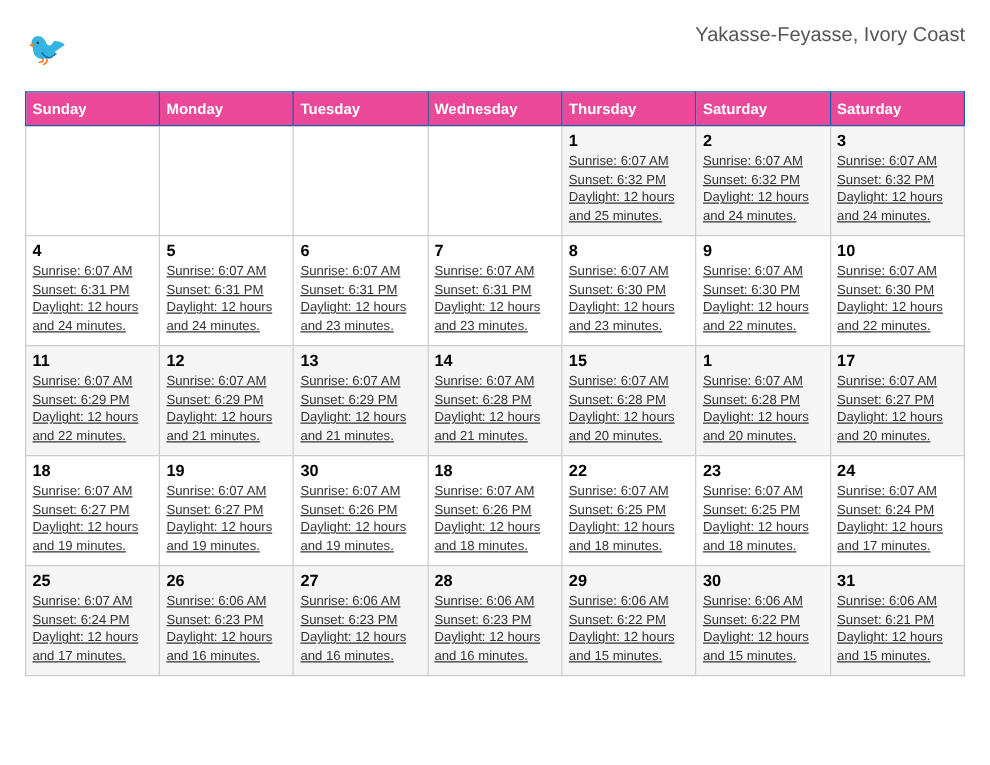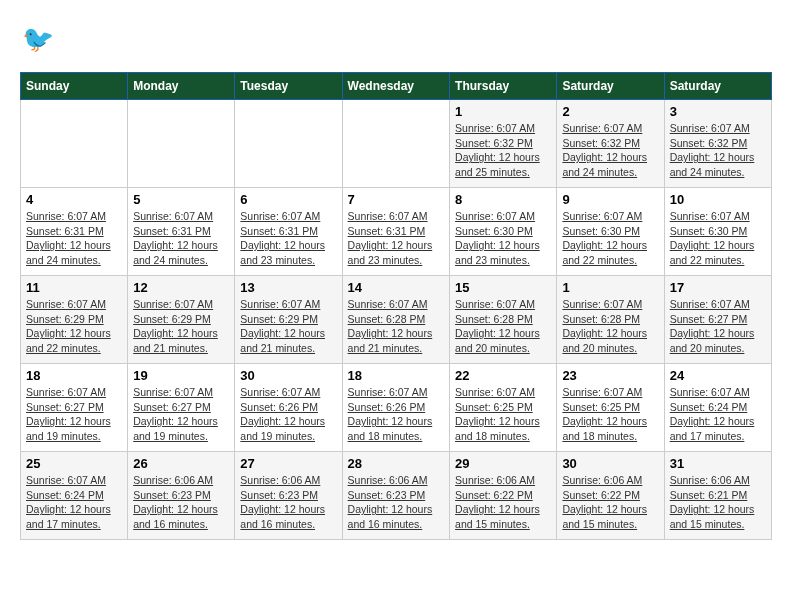--- a/index.html
+++ b/index.html
@@ -41,21 +41,21 @@
     .location {
       font-size: 16px;
       color: #555;
     }
     table {
       width: 100%;
       border-collapse: collapse;
       font-size: 11px;
     }
     thead tr th {
-      background-color: #14532d;
+      background-color: #ec4899;
       color: #fff;
       text-align: left;
       padding: 6px 5px;
       font-size: 12px;
       font-weight: bold;
       border: 1px solid #1a5fa8;
     }
     tbody tr td {
       border: 1px solid #ccc;
       vertical-align: top;
@@ -90,20 +90,21 @@
 
 <div class="header">
   <div class="logo">
     <div>
       <svg width="38" height="38" viewBox="0 0 38 38">
         <text x="2" y="28" font-size="26" fill="#1a5fa8">🐦</text>
       </svg>
     </div>
   </div>
   <div class="title-block">
+    <div class="location">Yakasse-Feyasse, Ivory Coast</div>
   </div>
 </div>
 
 <table>
   <thead>
     <tr>
     <th>Sunday</th>
         <th>Monday</th>
         <th>Tuesday</th>
         <th>Wednesday</th>

